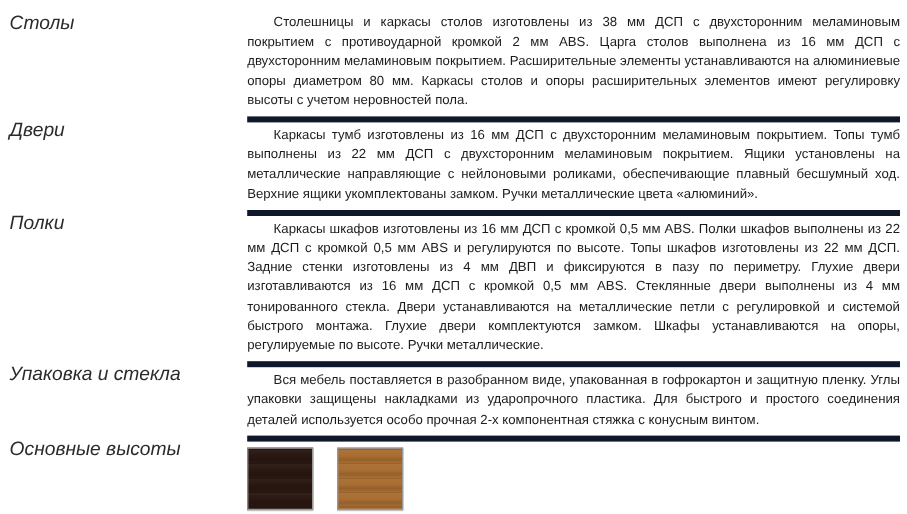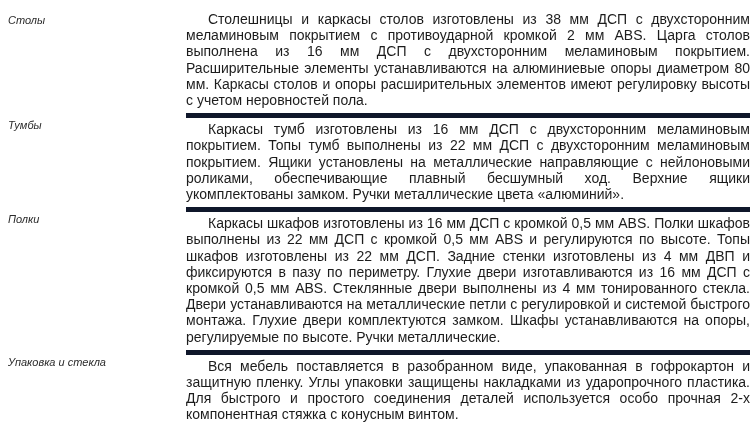--- a/index.html
+++ b/index.html
@@ -14,32 +14,33 @@
     color: #1c1c1c;
     overflow: hidden;
   }
   .row {
     display: grid;
     grid-template-columns: 178px 1fr;
     align-items: start;
   }
   .heading {
     font-style: italic;
-    font-size: 11px;
+    font-size: 16px;
     color: #2b2b2b;
     padding-top: 3px;
     line-height: 18px;
     white-space: nowrap;
   }
   .body {
     padding: 3px 0 5px 0;
-    font-size: 14px;
+    font-size: 11px;
     line-height: 16.2px;
     text-align: justify;
     color: #1c1c1c;
+    margin-left: 20px;
   }
   .body.para { text-indent: 22px; }
   .row:not(:first-child) .body { border-top: 5px solid #0f172a; }
   .swatch-area {
     display: flex;
     gap: 20px;
     padding-top: 5px;
   }
   .swatch-group { display: flex; flex-direction: column; }
   .swatch {
@@ -66,21 +67,21 @@
 <body>
 
 <div class="page">
 
   <section class="row">
     <div class="heading">Столы</div>
     <div class="body para">Столешницы и каркасы столов изготовлены из 38 мм ДСП с двухсторонним меламиновым покрытием с противоударной кромкой 2 мм ABS. Царга столов выполнена из 16 мм ДСП с двухсторонним меламиновым покрытием. Расширительные элементы устанавливаются на алюминиевые опоры диаметром 80 мм. Каркасы столов и опоры расширительных элементов имеют регулировку высоты с учетом неровностей пола.</div>
   </section>
 
   <section class="row">
-    <div class="heading">Тумбы</div>
+    <div class="heading">Двери</div>
     <div class="body para">Каркасы тумб изготовлены из 16 мм ДСП с двухсторонним меламиновым покрытием. Топы тумб выполнены из 22 мм ДСП с двухсторонним меламиновым покрытием. Ящики установлены на металлические направляющие с нейлоновыми роликами, обеспечивающие плавный бесшумный ход. Верхние ящики укомплектованы замком. Ручки металлические цвета «алюминий».</div>
   </section>
 
   <section class="row">
     <div class="heading">Полки</div>
     <div class="body para">Каркасы шкафов изготовлены из 16 мм ДСП с кромкой 0,5 мм ABS. Полки шкафов выполнены из 22 мм ДСП с кромкой 0,5 мм ABS и регулируются по высоте. Топы шкафов изготовлены из 22 мм ДСП. Задние стенки изготовлены из 4 мм ДВП и фиксируются в пазу по периметру. Глухие двери изготавливаются из 16 мм ДСП с кромкой 0,5 мм ABS. Стеклянные двери выполнены из 4 мм тонированного стекла. Двери устанавливаются на металлические петли с регулировкой и системой быстрого монтажа. Глухие двери комплектуются замком. Шкафы устанавливаются на опоры, регулируемые по высоте. Ручки металлические.</div>
   </section>
 
   <section class="row">
     <div class="heading">Упаковка и стекла</div>

